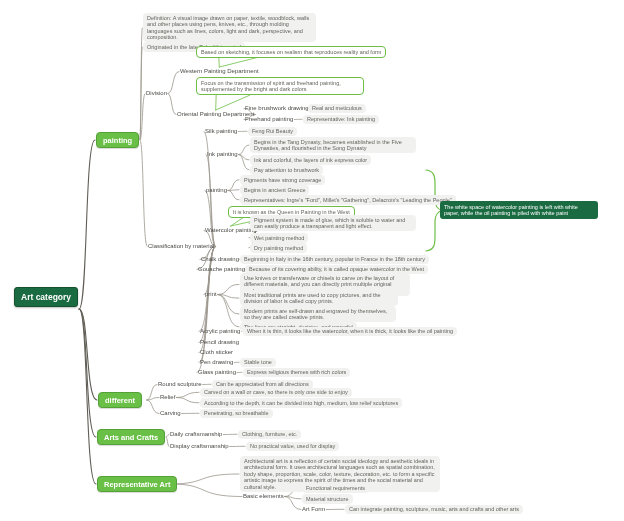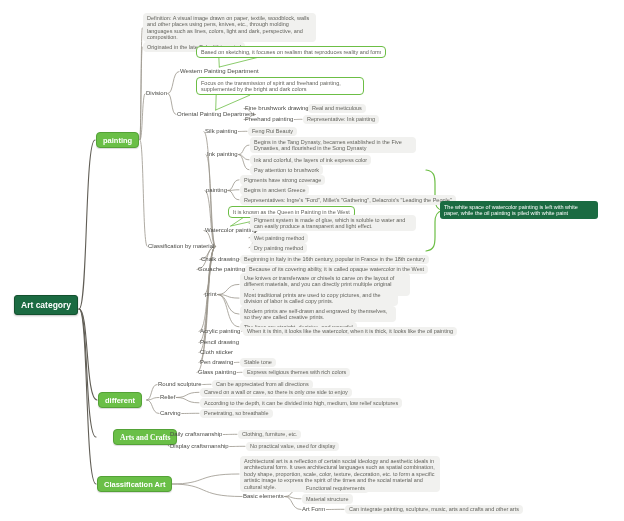--- a/index.html
+++ b/index.html
@@ -92,25 +92,25 @@
       <path d="M 326.34375 509.5 C 336.0546875 509.5, 332.5234375 509.296875, 344 509.296875" fill="none" stroke="#9a958c" stroke-width="0.8" stroke-linecap="round"></path>
       <path d="M 219.3046875 67 L 218.845 57.59375" fill="none" stroke="#6cbe45" stroke-width="0.8" stroke-linecap="round"></path>
       <path d="M 219.3046875 67 L 256.92 57.59375" fill="none" stroke="#6cbe45" stroke-width="0.8" stroke-linecap="round"></path>
       <path d="M 215.6875 110 L 216.16 95.1875" fill="none" stroke="#6cbe45" stroke-width="0.8" stroke-linecap="round"></path>
       <path d="M 215.6875 110 L 249.76 95.1875" fill="none" stroke="#6cbe45" stroke-width="0.8" stroke-linecap="round"></path>
       <path d="M 230.734375 226 L 243.2025 217.59375" fill="none" stroke="#6cbe45" stroke-width="0.8" stroke-linecap="round"></path>
       <path d="M 230.734375 226 L 268.54 217.59375" fill="none" stroke="#6cbe45" stroke-width="0.8" stroke-linecap="round"></path>
       <path d="M 426 170 C 434 171, 435 176, 435 184 L 435 199 C 435 206, 437 209, 442 210.5 C 437 212, 435 215, 435 222 L 435 237 C 435 245, 434 250, 426 251" fill="none" stroke="#6cbe45" stroke-width="1.2" stroke-linecap="round"></path>
     </svg>
 
-  <div class="node root" style="left:14px;top:295px;">Art category</div>
+  <div class="node root" style="left:14px;top:287px;">Art category</div>
   <div class="node branch" style="left:96px;top:132px;">painting</div>
   <div class="node branch" style="left:98px;top:392px;">different</div>
-  <div class="node branch" style="left:113px;top:429px;font-family:Liberation Serif, serif;">Arts and Crafts</div>
-  <div class="node branch" style="left:97px;top:476px;">Classification Art</div>
+  <div class="node branch" style="left:97px;top:429px;">Arts and Crafts</div>
+  <div class="node branch" style="left:97px;top:476px;">Representative Art</div>
 
   <div class="node box multi" style="left:143px;top:13px;width:165px;">Definition: A visual image drawn on paper, textile, woodblock, walls and other places using pens, knives, etc., through molding languages such as lines, colors, light and dark, perspective, and composition.</div>
   <div class="node box" style="left:143px;top:42px;">Originated in the late Paleolithic period</div>
 
   <div class="node label" style="left:146px;top:90px;">Division</div>
   <div class="node callout" style="left:196px;top:46px;">Based on sketching, it focuses on realism that reproduces reality and form</div>
   <div class="node label" style="left:180px;top:68px;">Western Painting Department</div>
   <div class="node callout multi" style="left:196px;top:77px;width:158px;">Focus on the transmission of spirit and freehand painting, supplemented by the bright and dark colors</div>
   <div class="node label" style="left:177px;top:111px;">Oriental Painting Department</div>
   <div class="node label" style="left:245px;top:105px;">Fine brushwork drawing</div>

